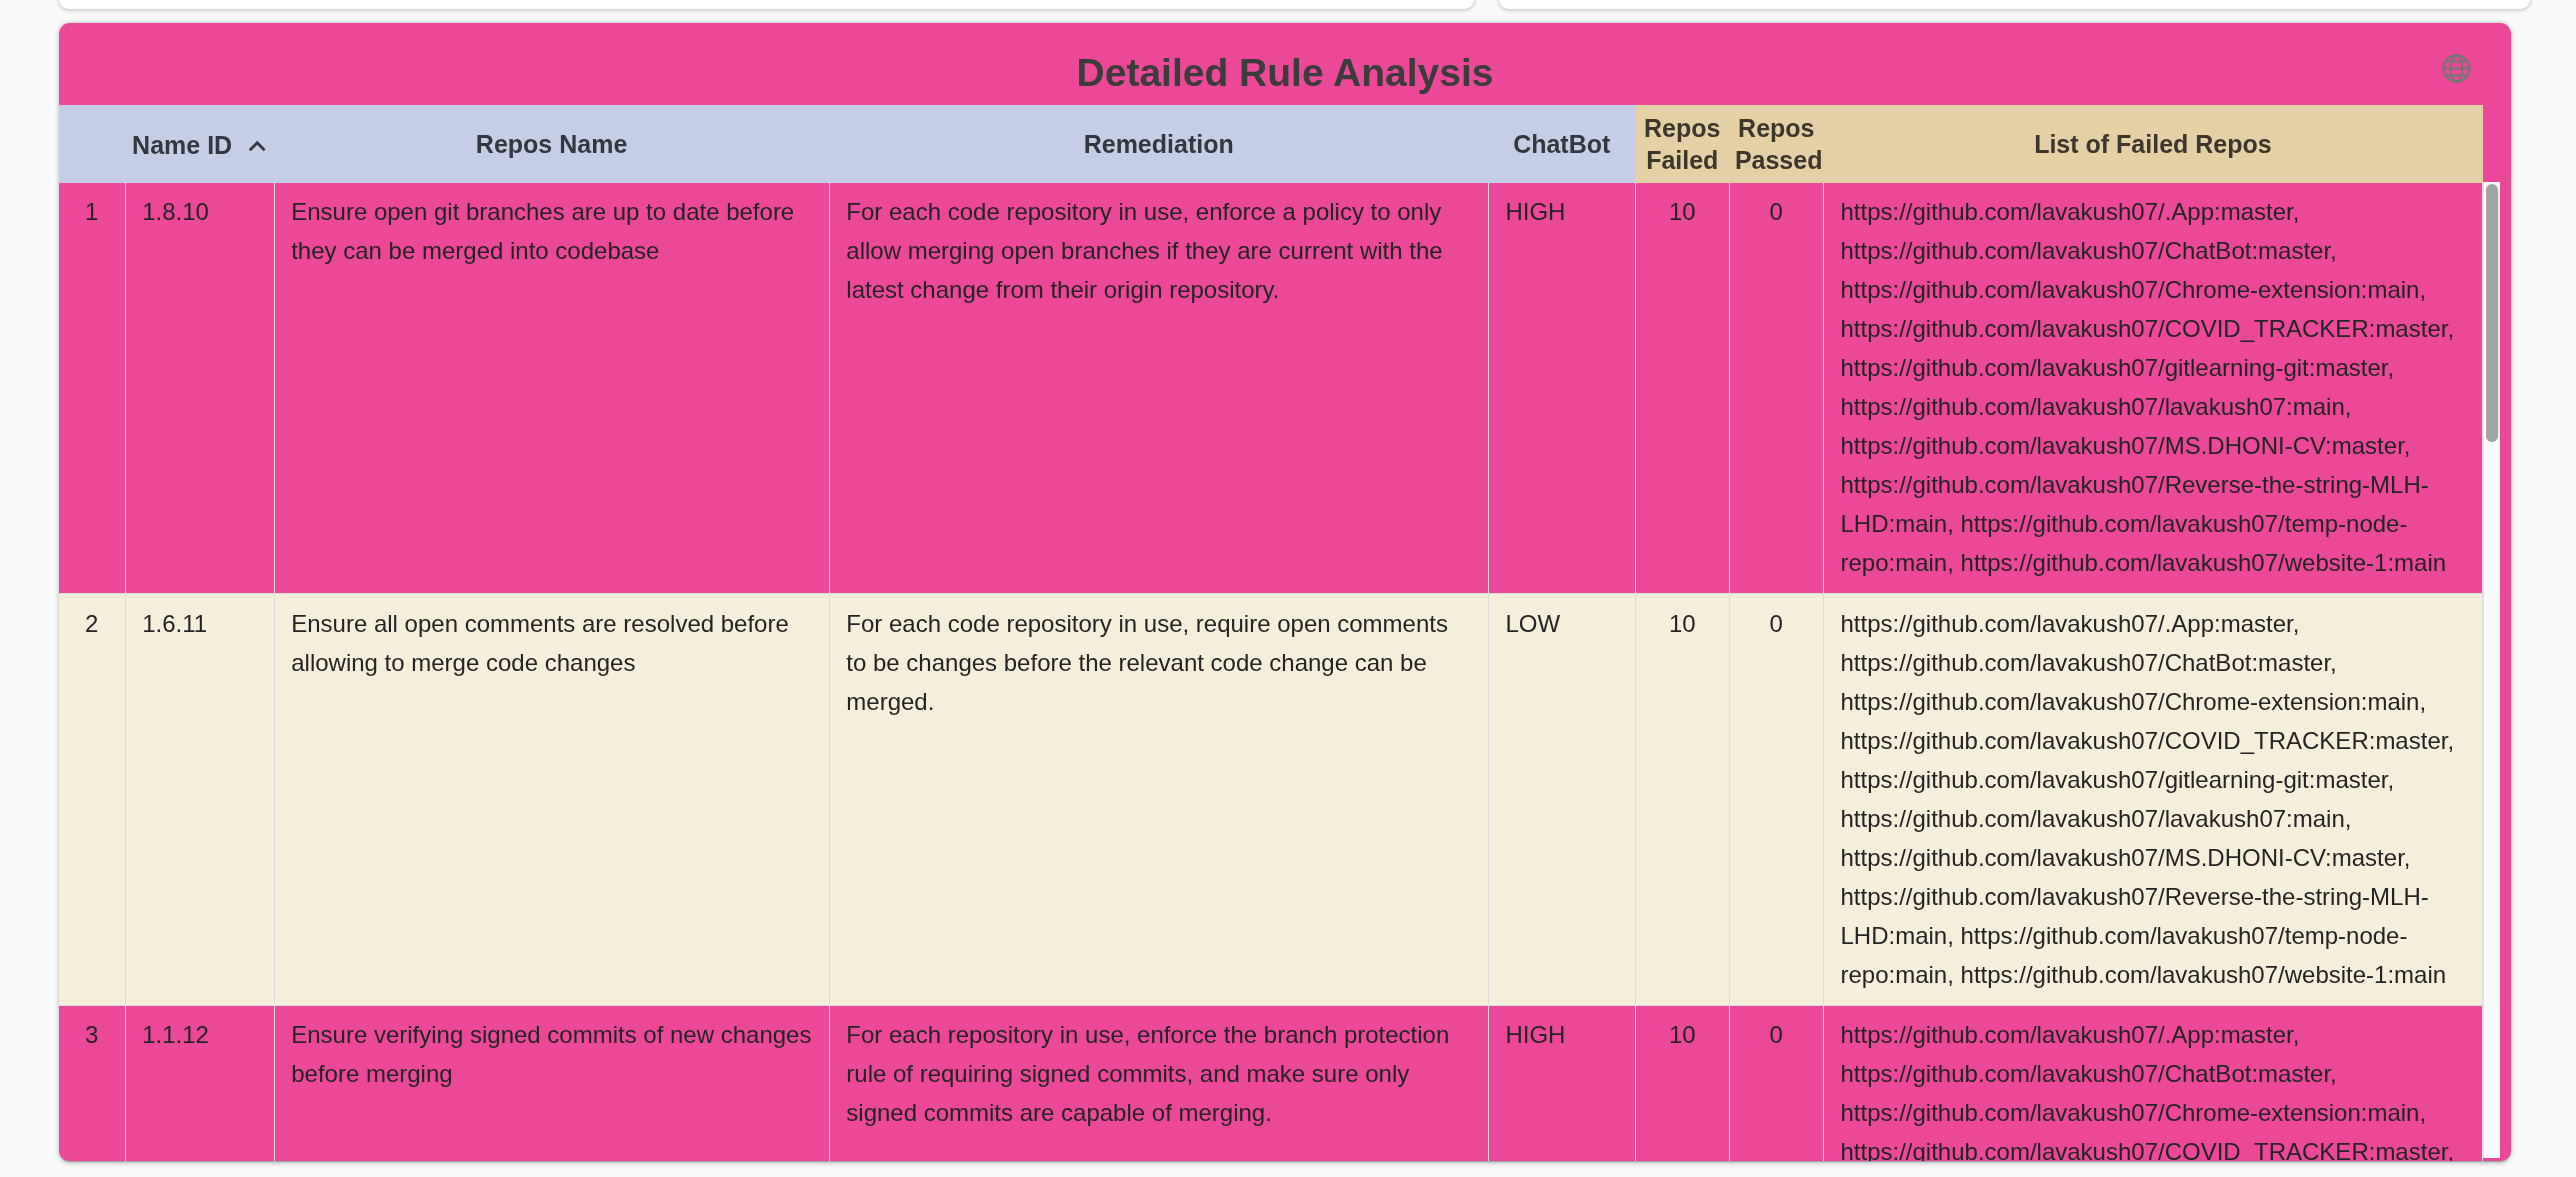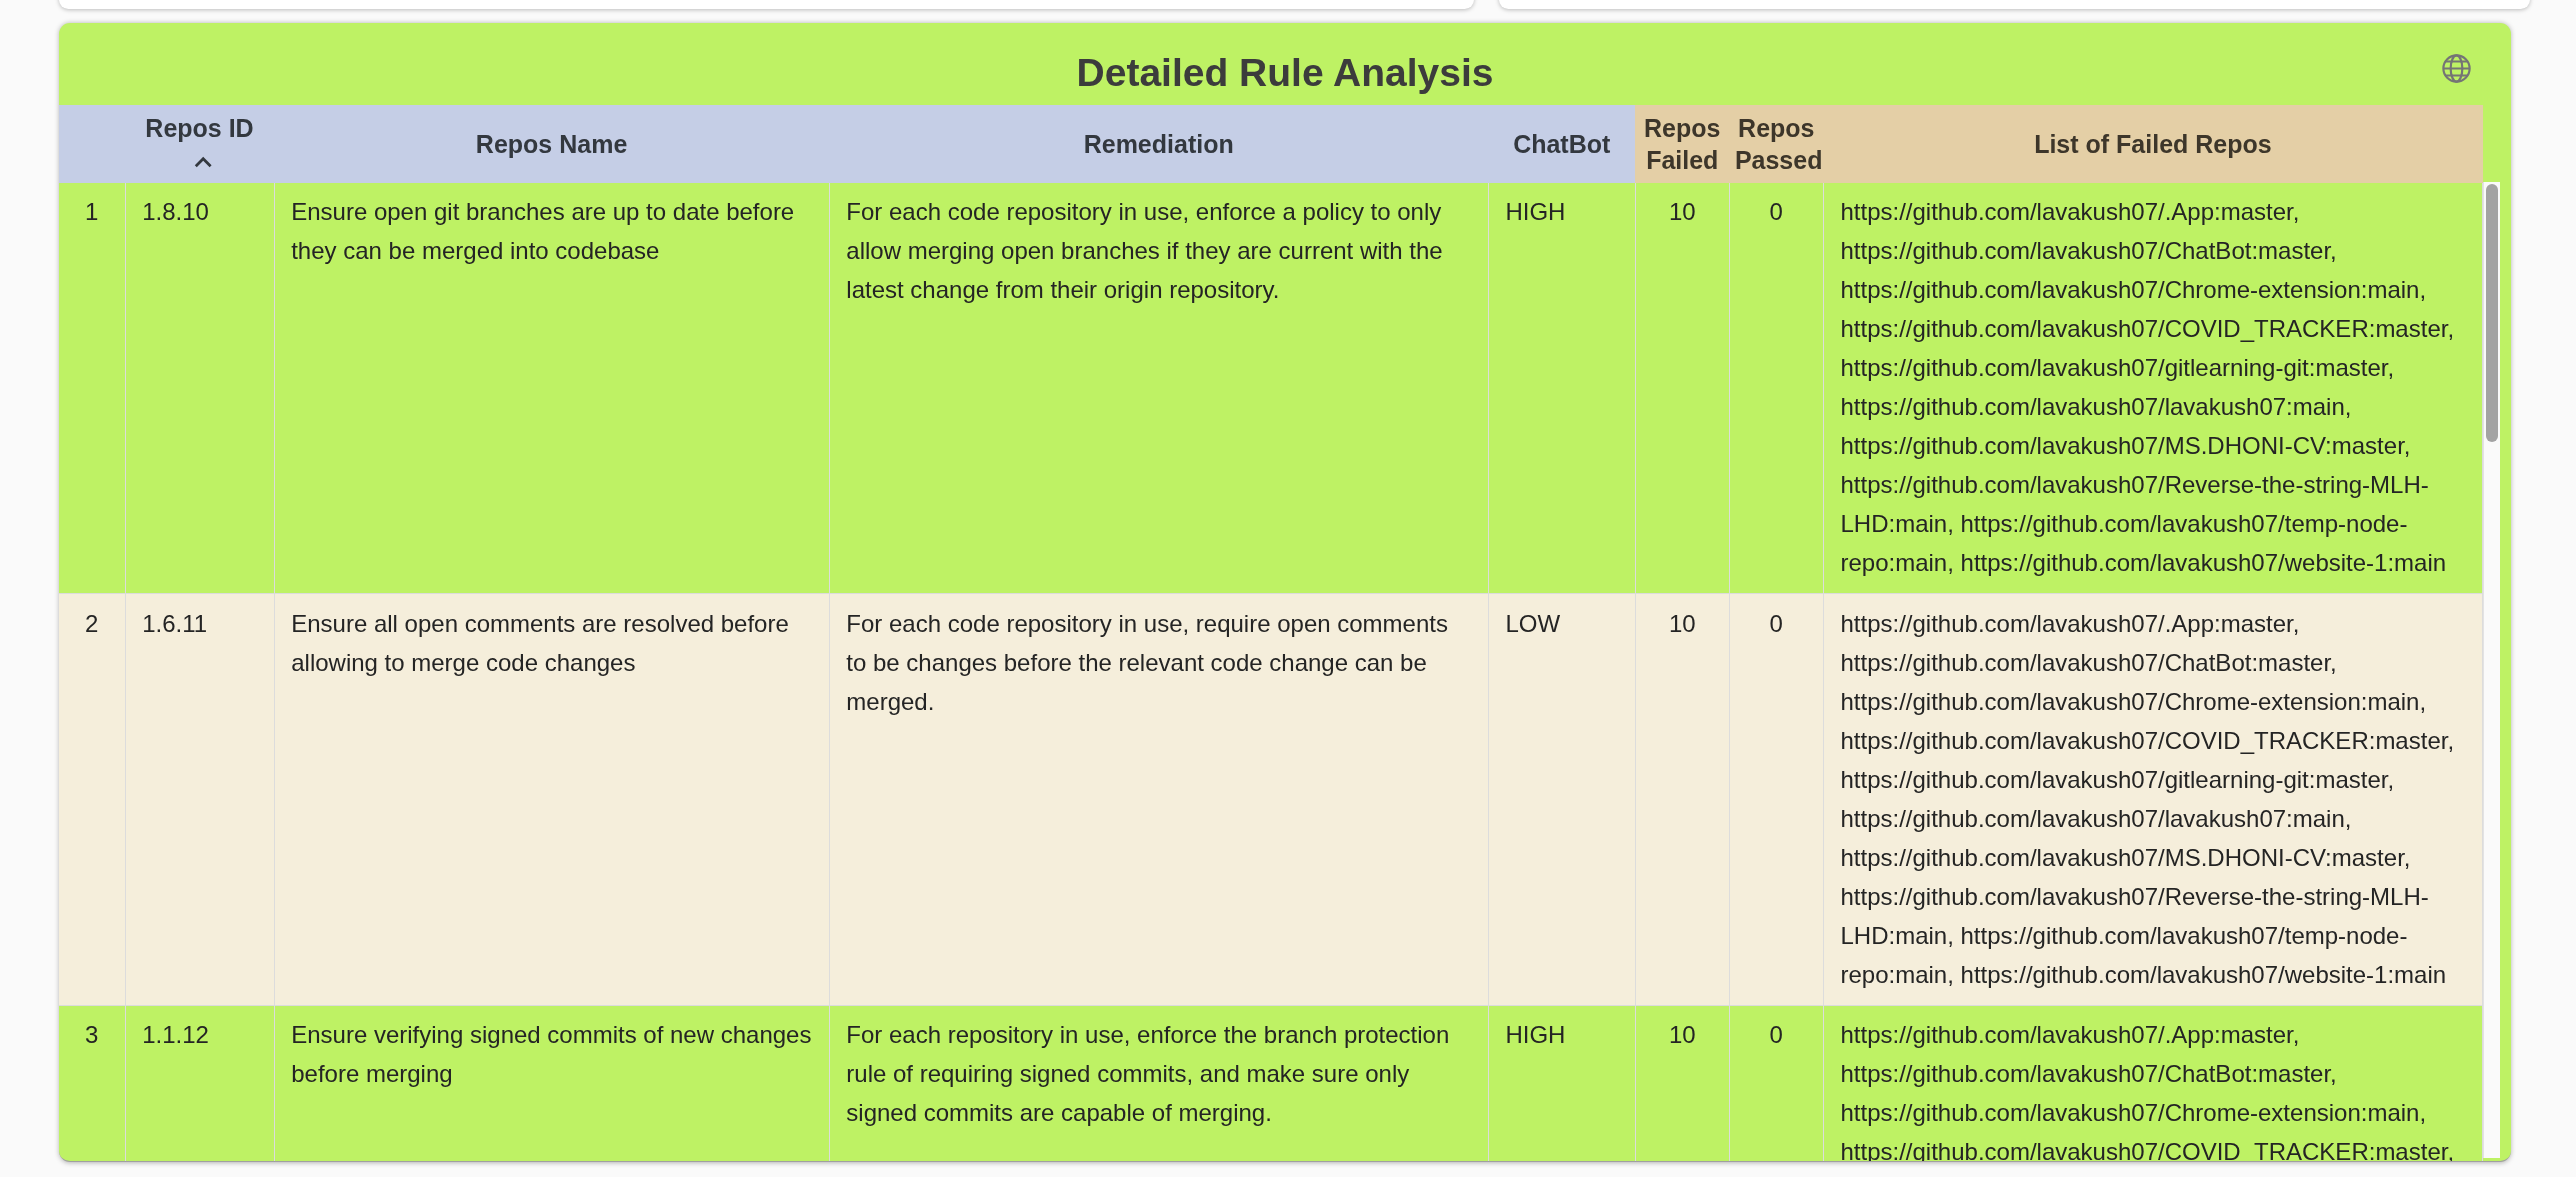--- a/index.html
+++ b/index.html
@@ -15,21 +15,21 @@
     position: absolute; top: -39px; height: 48px;
     background: #ffffff; border-radius: 9.3px;
     box-shadow: 0 0.9px 4.6px rgba(0,0,0,0.25);
   }
   .top-card-left  { left: 59px;  width: 1415px; }
   .top-card-right { left: 1499px; width: 1031px; }
 
   .card {
     position: absolute; left: 59px; top: 23px;
     width: 2452px; height: 1139px;
-    background: #bef264; border-radius: 11px;
+    background: #ec4899; border-radius: 11px;
     box-shadow: 0 0.9px 5.6px rgba(0,0,0,0.28);
     border-bottom: 1.9px solid #a0a0a0;
     overflow: hidden;
   }
   .card-title {
     margin-top: 28px; text-align: center;
     font-size: 39px; font-weight: bold; color: #3c3c3c;
   }
   .globe-btn {
     position: absolute; top: 28px; right: 37px;
@@ -99,21 +99,21 @@
           <col style="width:659px">
         <col style="width:147px">
           <col style="width:94px">
           <col style="width:94px">
           <col style="width:659px">
       </colgroup>
       <thead>
         <tr>
           <th class="h-info"></th>
           <th class="h-info">
-            <span>Repos ID</span>
+            <span>Name ID</span>
             <span class="sort-icon">
               <svg width="20.4" height="13" viewBox="0 0 22 14">
                   <polyline points="3,11 11,3 19,11" fill="none" stroke="#33383f" stroke-width="3"></polyline>
                 </svg>
             </span>
           </th>
           <th class="h-info">Repos Name</th>
           <th class="h-info">Remediation</th>
           <th class="h-info">ChatBot</th>
           <th class="h-results">Repos Failed</th>

